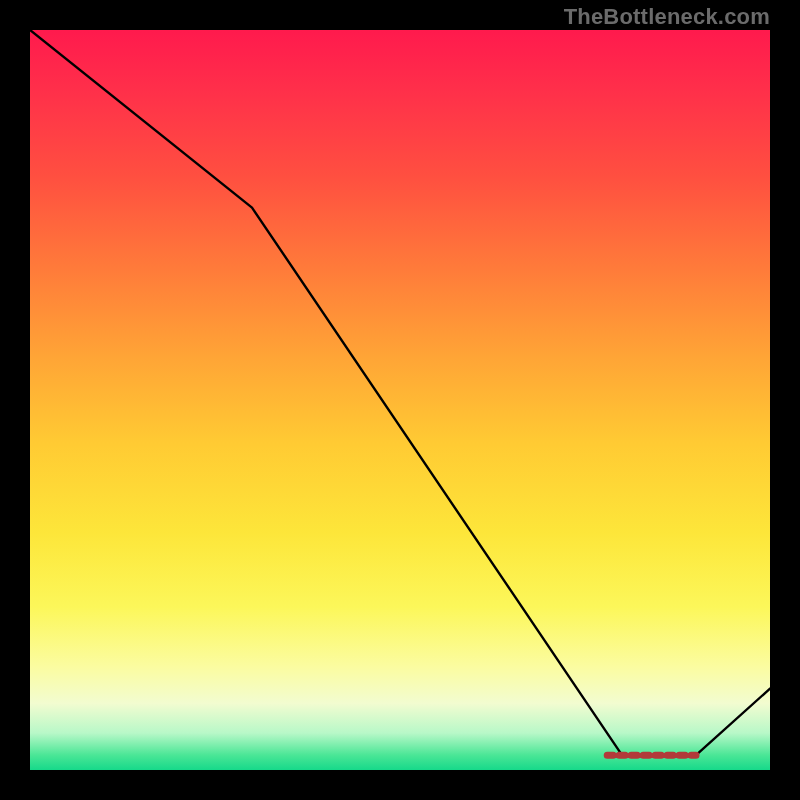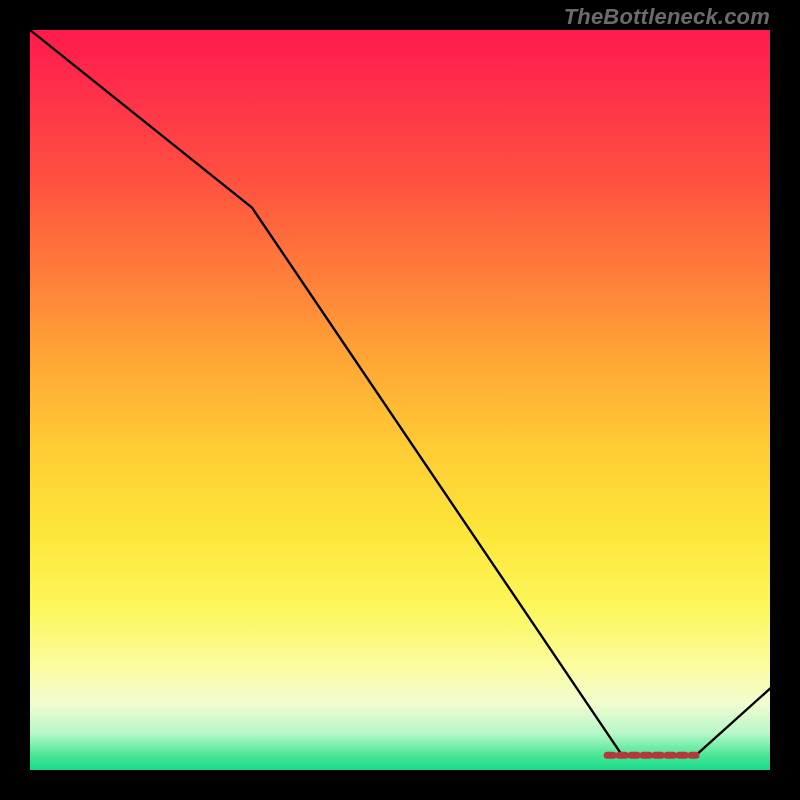--- a/index.html
+++ b/index.html
@@ -9,21 +9,20 @@
     height: 800px;
     background: #000;
     overflow: hidden;
     font-family: Arial, Helvetica, sans-serif;
   }
   .frame {
     position: relative;
     width: 800px;
     height: 800px;
     background: #000;
-    font-style: italic;
   }
   .plot {
     position: absolute;
     left: 30px;
     top: 30px;
     width: 740px;
     height: 740px;
     background: linear-gradient(
       to bottom,
       #ff1a4d 0%,

